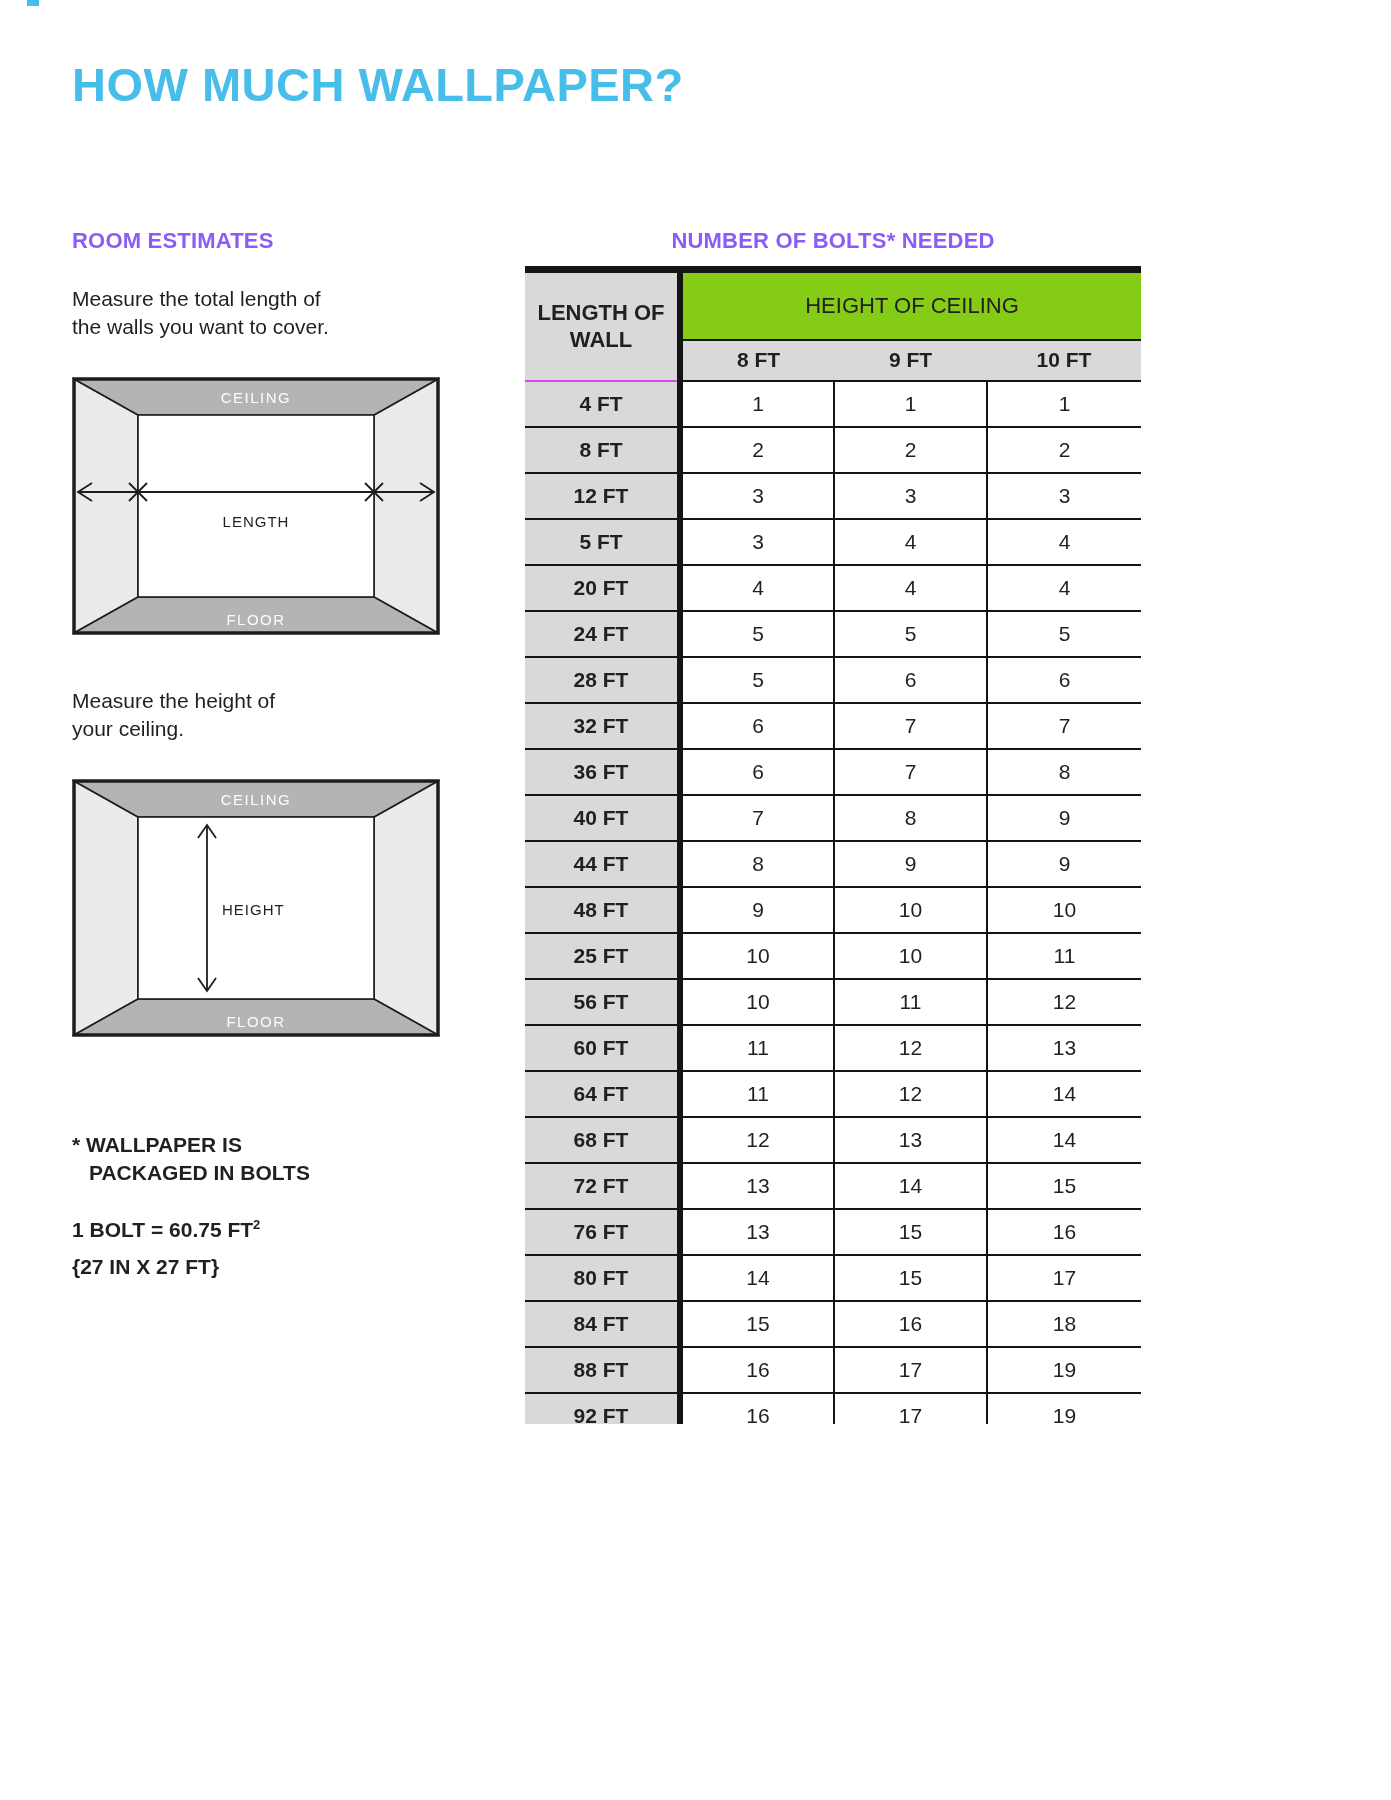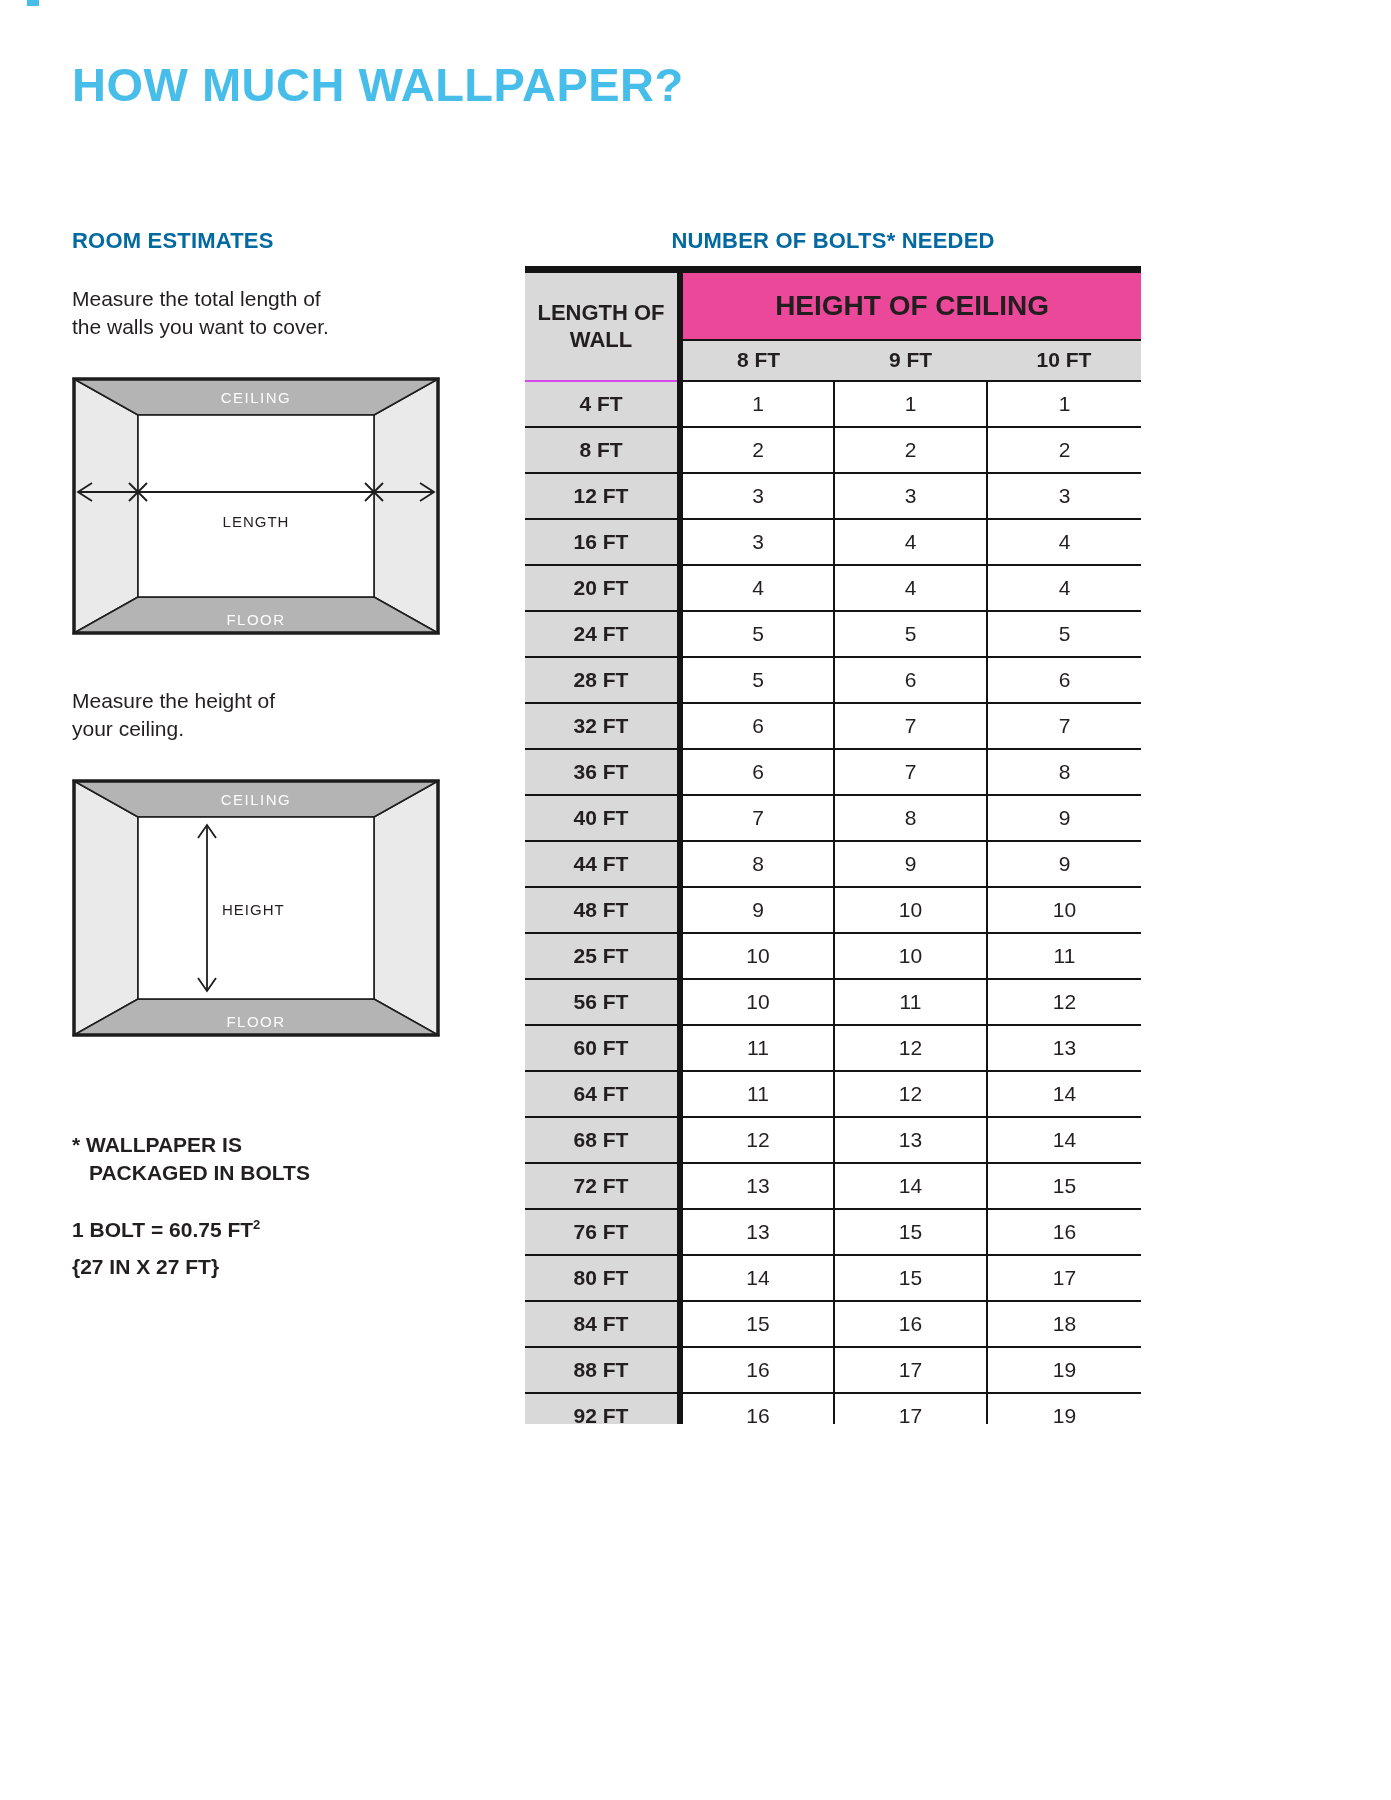--- a/index.html
+++ b/index.html
@@ -4,36 +4,36 @@
 <style>
   * { margin:0; padding:0; box-sizing:border-box; }
   html, body { background:#ffffff; }
   body { font-family:"Liberation Sans","DejaVu Sans",sans-serif; color:#231f20; }
   .page { position:relative; width:1391px; height:1424px; margin:0 auto; background:#ffffff; padding:58px 70px 0 72px; overflow:hidden; }
   .corner-mark { position:absolute; left:27px; top:0; width:12px; height:6px; background:#47bde9; }
   .title { color:#47bde9; font-size:47px; font-weight:bold; line-height:1.15; letter-spacing:0.5px; }
   .columns { display:flex; margin-top:118px; }
   .col-left { width:368px; flex:none; }
   .col-right { width:616px; flex:none; margin-left:85px; }
-  .section-heading { color:#0369a1; font-size:22px; font-weight:bold; letter-spacing:0.2px; line-height:1; }
+  .section-heading { color:#8b5cf6; font-size:22px; font-weight:bold; letter-spacing:0.2px; line-height:1; }
   .para { font-size:21px; line-height:28px; }
   .para-length { margin-top:33px; }
   .diagram { display:block; margin-top:36px; }
   .para-height { margin-top:52px; }
   .para-chart { margin-top:42px; }
   .footnote { margin-top:94px; font-size:21px; font-weight:bold; line-height:28px; }
   .footnote-line2 { padding-left:17px; }
   .bolt-info { margin-top:24px; font-size:21px; font-weight:bold; line-height:28px; }
   .bolt-info sup { font-size:13px; vertical-align:super; }
   .bolt-dimensions { margin-top:9px; }
   .col-right .section-heading { text-align:center; }
   table.bolts { width:616px; border-collapse:collapse; table-layout:fixed; margin-top:14px; border-top:7px solid #141414; }
   table.bolts th, table.bolts td { padding:0; text-align:center; vertical-align:middle; }
   .hdr-length { background:#d9d9d9; font-size:22px; font-weight:bold; line-height:27px; border-right:6px solid #141414; border-bottom:2px solid #d946ef; }
-  .hdr-group { background:#ec4899; font-size:28px; font-weight:bold; height:70px; border-bottom:2px solid #141414; }
+  .hdr-group { background:#84cc16; font-size:22px; font-weight:normal; height:70px; border-bottom:2px solid #141414; }
   .hdr-sub th { background:#d9d9d9; font-size:21px; font-weight:bold; height:41px; border-bottom:2px solid #141414; }
   tbody th.len { background:#d9d9d9; font-size:21px; font-weight:bold; height:46px; border-right:6px solid #141414; border-bottom:2px solid #141414;margin-top:21px; }
   tbody td { font-size:21px; height:46px; border-bottom:2px solid #141414; background:#ffffff; }
   tbody td + td { border-left:2px solid #141414; }
   .stub-row th { background:#d9d9d9; height:20px; border-right:6px solid #141414; }
   .stub-row td { border:none; }
 </style>
 </head>
 <body>
 
@@ -144,21 +144,21 @@
     <td>2</td>
     <td>2</td>
   </tr>
             <tr>
     <th class="len">12 FT</th>
     <td>3</td>
     <td>3</td>
     <td>3</td>
   </tr>
             <tr>
-    <th class="len">16 FT</th>
+    <th class="len">5 FT</th>
     <td>3</td>
     <td>4</td>
     <td>4</td>
   </tr>
             <tr>
     <th class="len">20 FT</th>
     <td>4</td>
     <td>4</td>
     <td>4</td>
   </tr>

